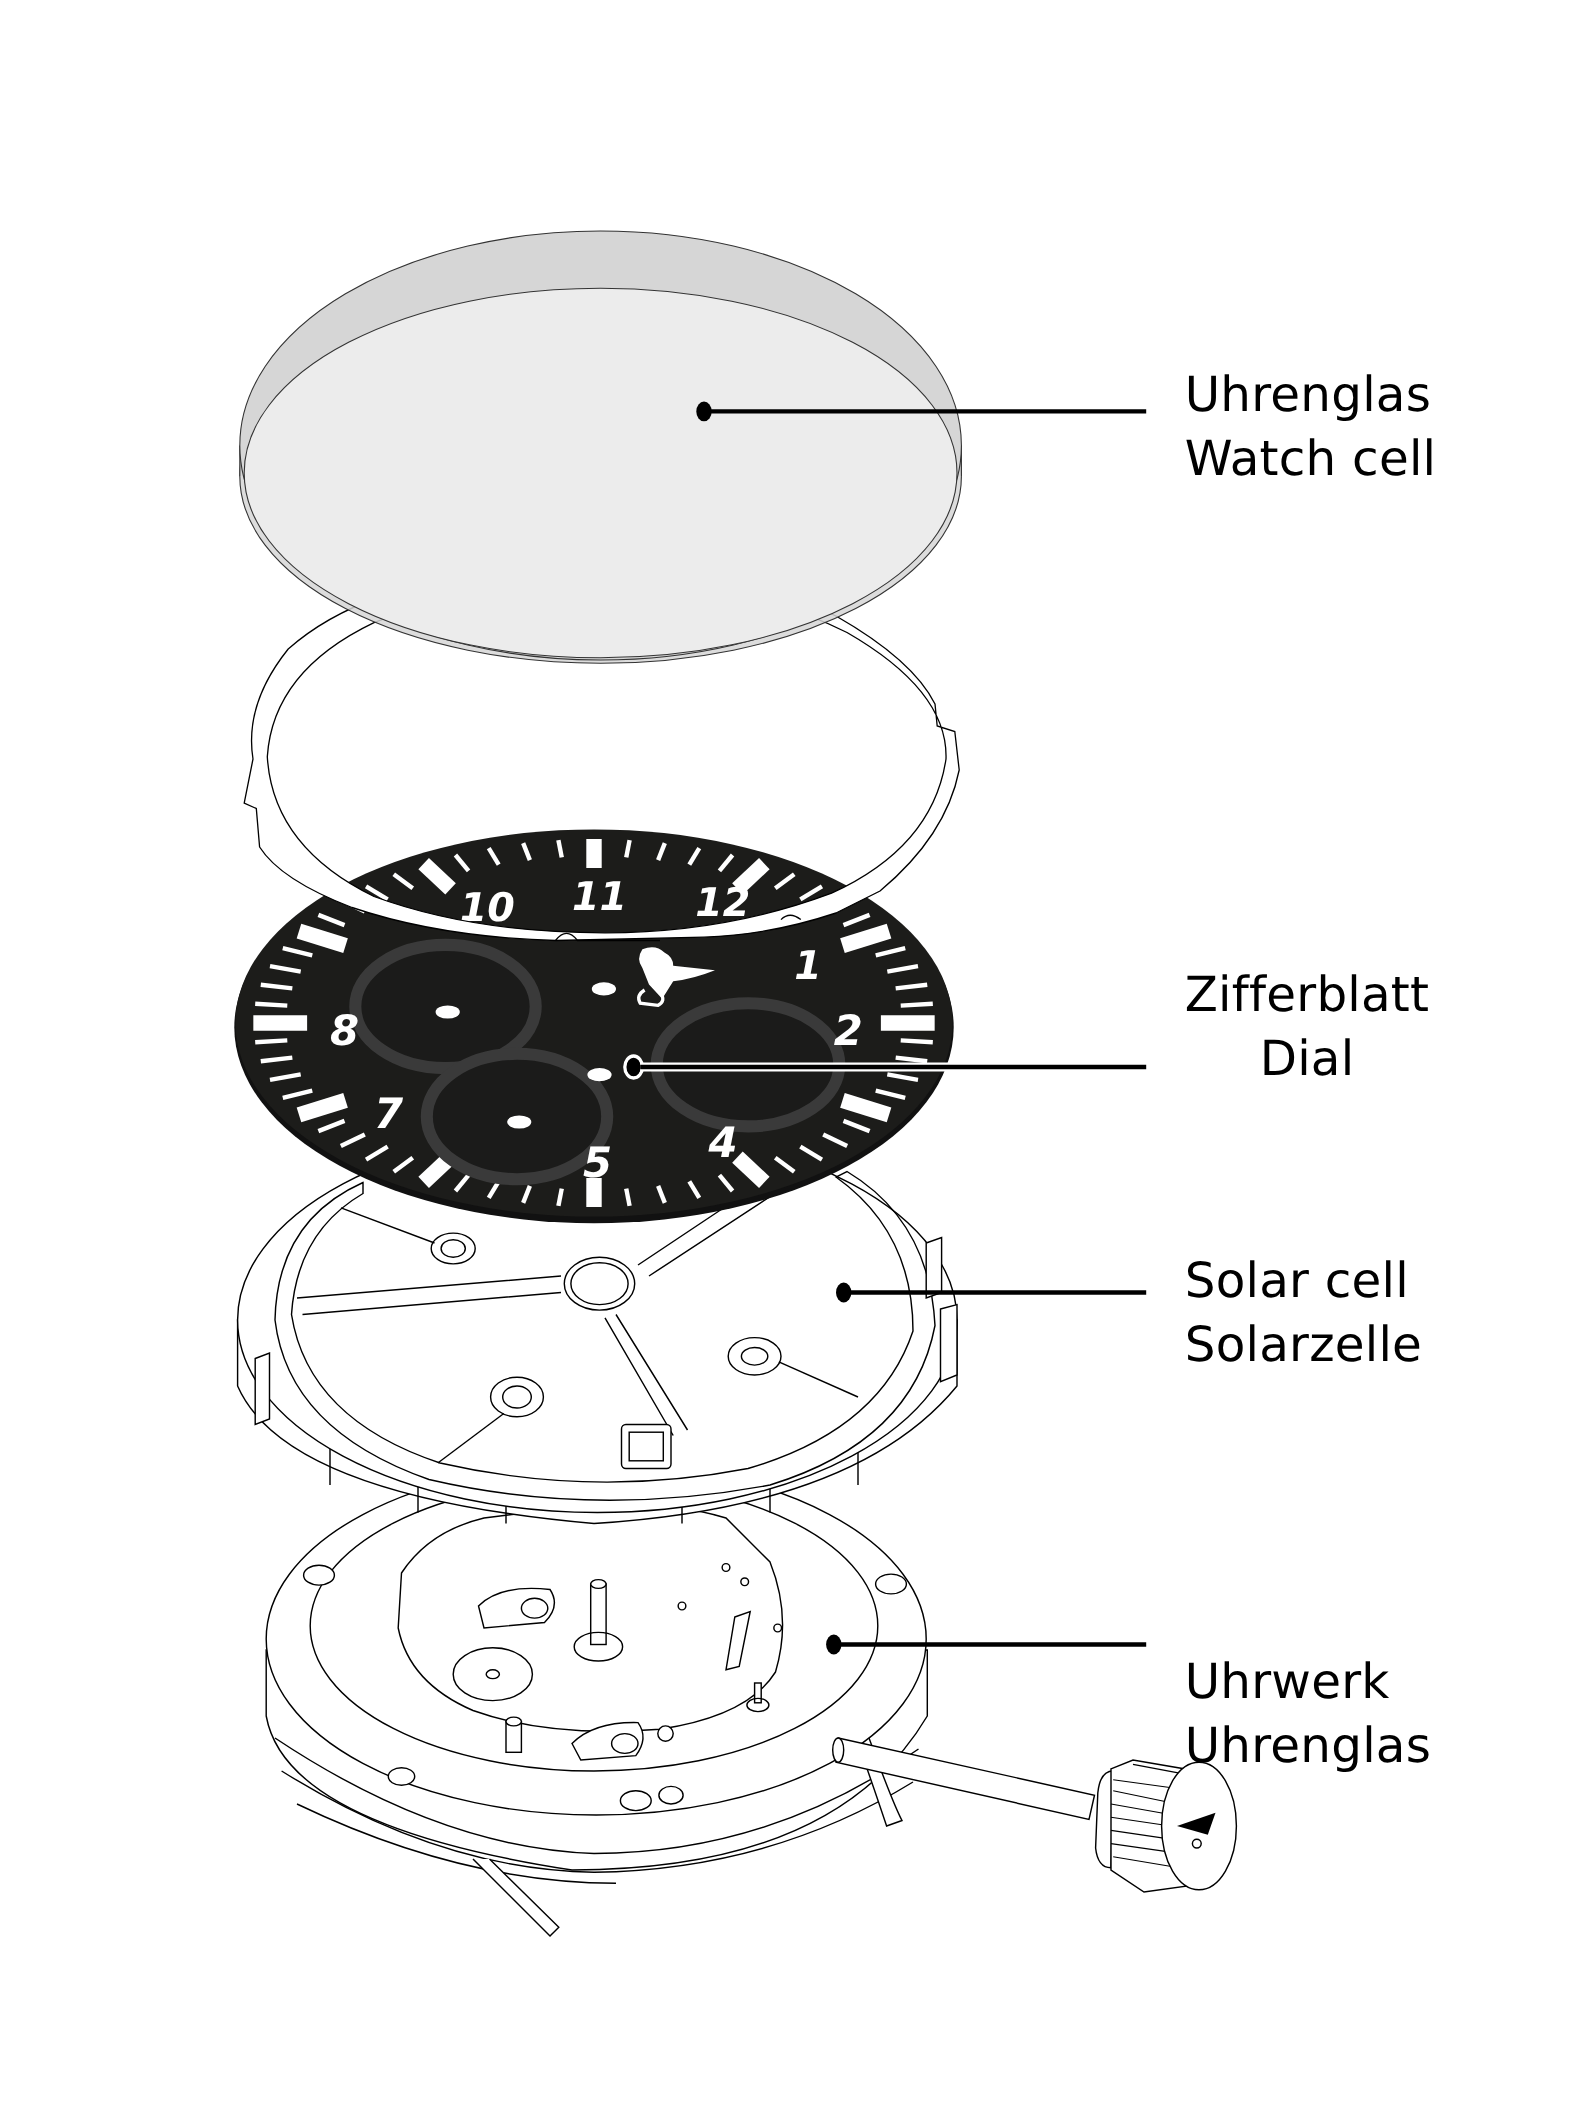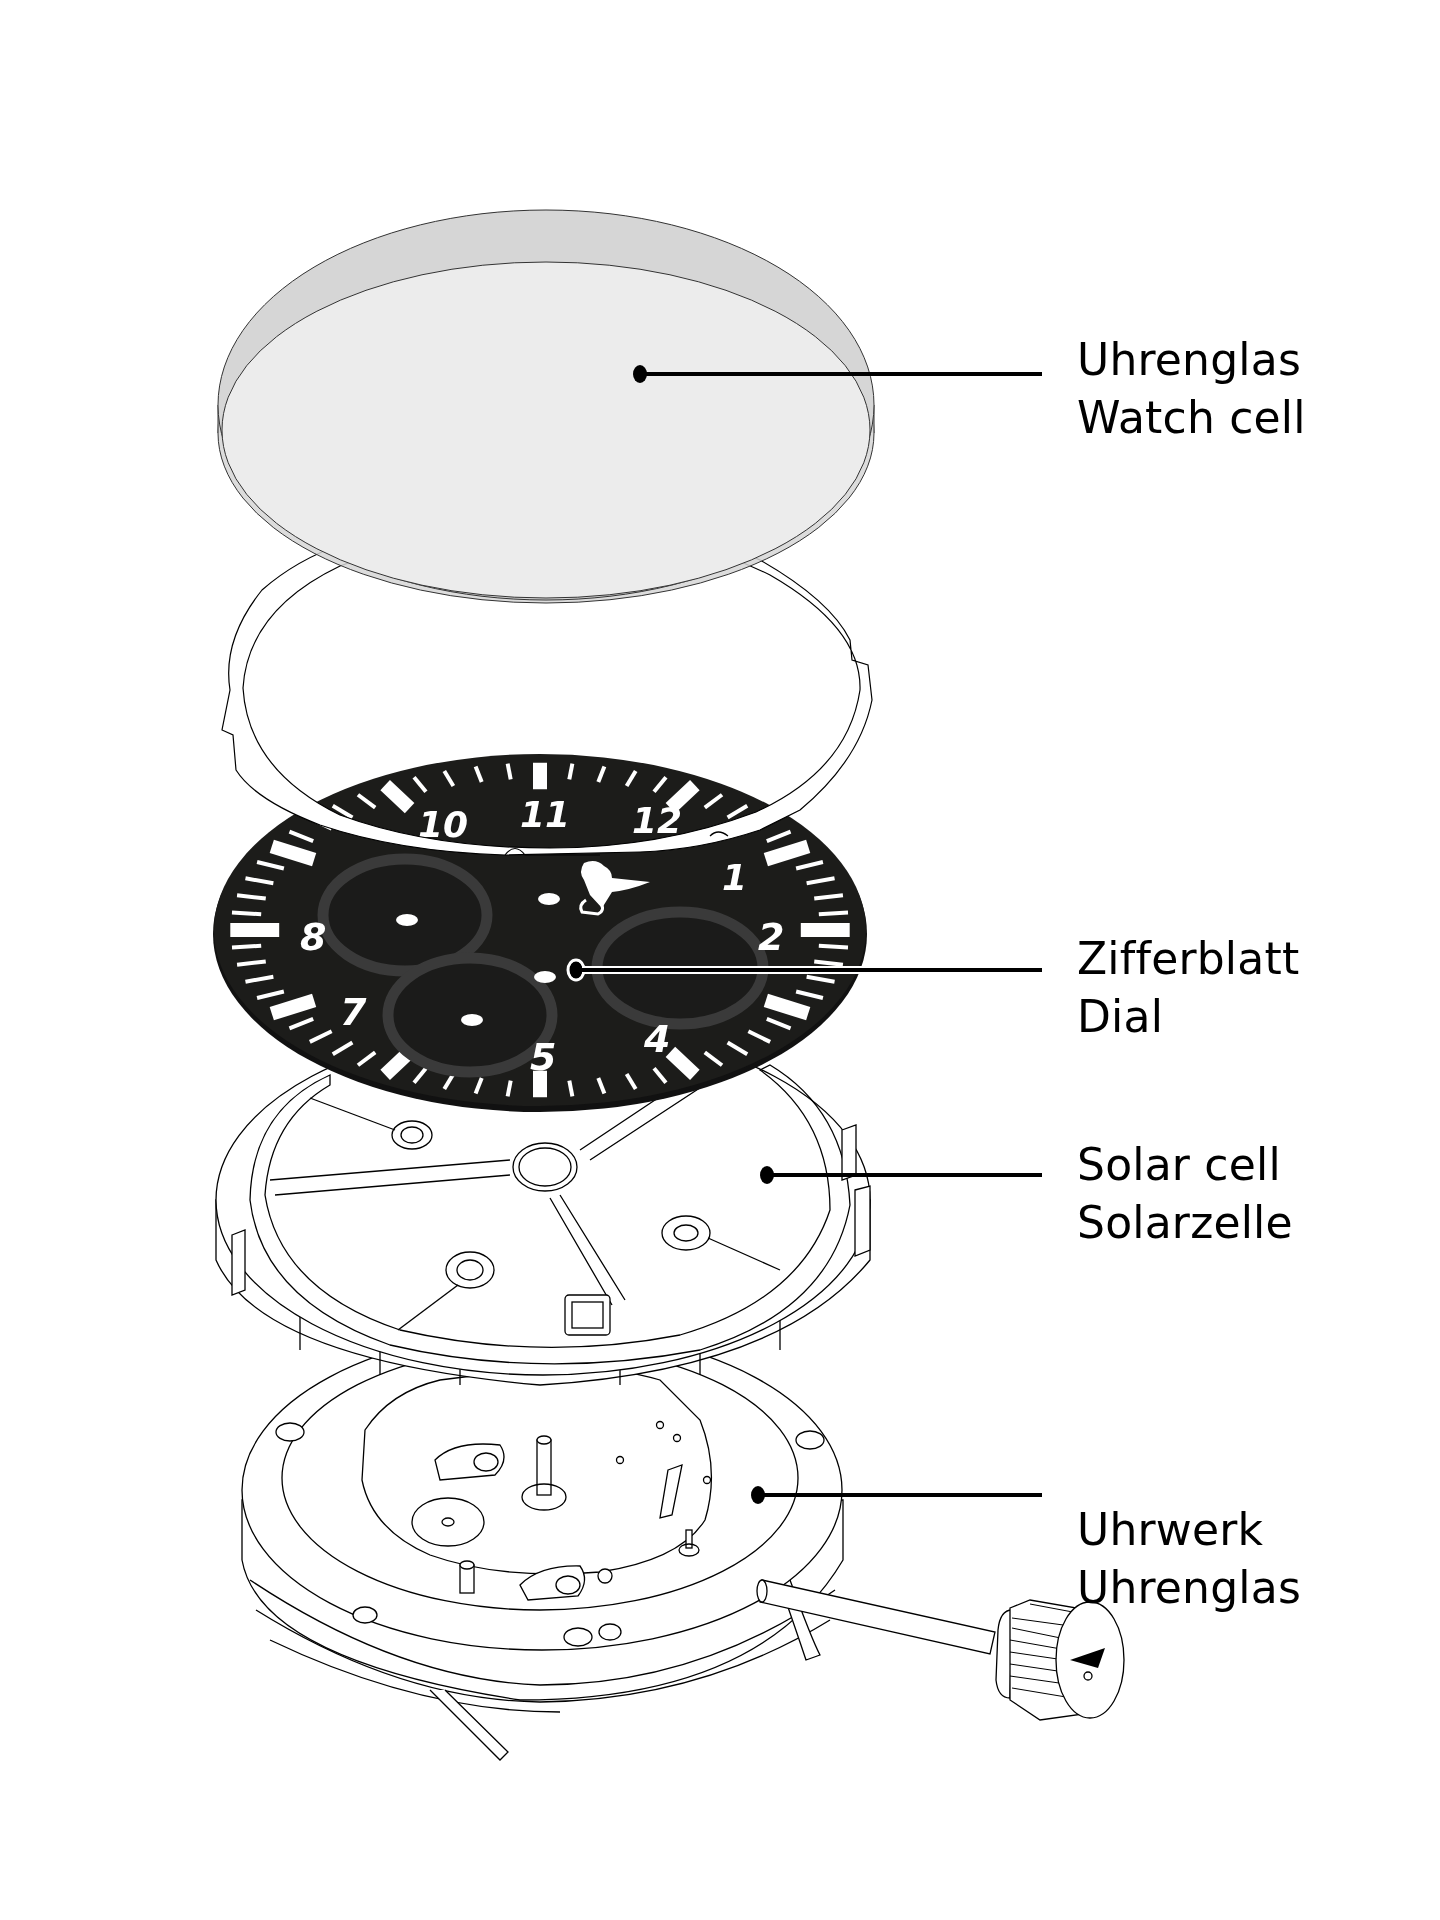--- a/index.html
+++ b/index.html
@@ -248,21 +248,21 @@
         <ellipse cx="758" cy="1495" rx="7" ry="9" stroke="none"></ellipse>
         <line x1="758" y1="1495" x2="1042" y2="1495"></line>
       </g>
     </g>
   </svg>
 
   <div class="label" style="top:331px;">
     <span>Uhrenglas</span>
     <span>Watch cell</span>
   </div>
-  <div class="label" style="top:930px;">
+  <div class="label" style="top:876px;text-align:center;">
     <span>Zifferblatt</span>
     <span>Dial</span>
   </div>
   <div class="label" style="top:1136px;">
     <span>Solar cell</span>
     <span>Solarzelle</span>
   </div>
   <div class="label" style="top:1501px;">
     <span>Uhrwerk</span>
     <span>Uhrenglas</span>

